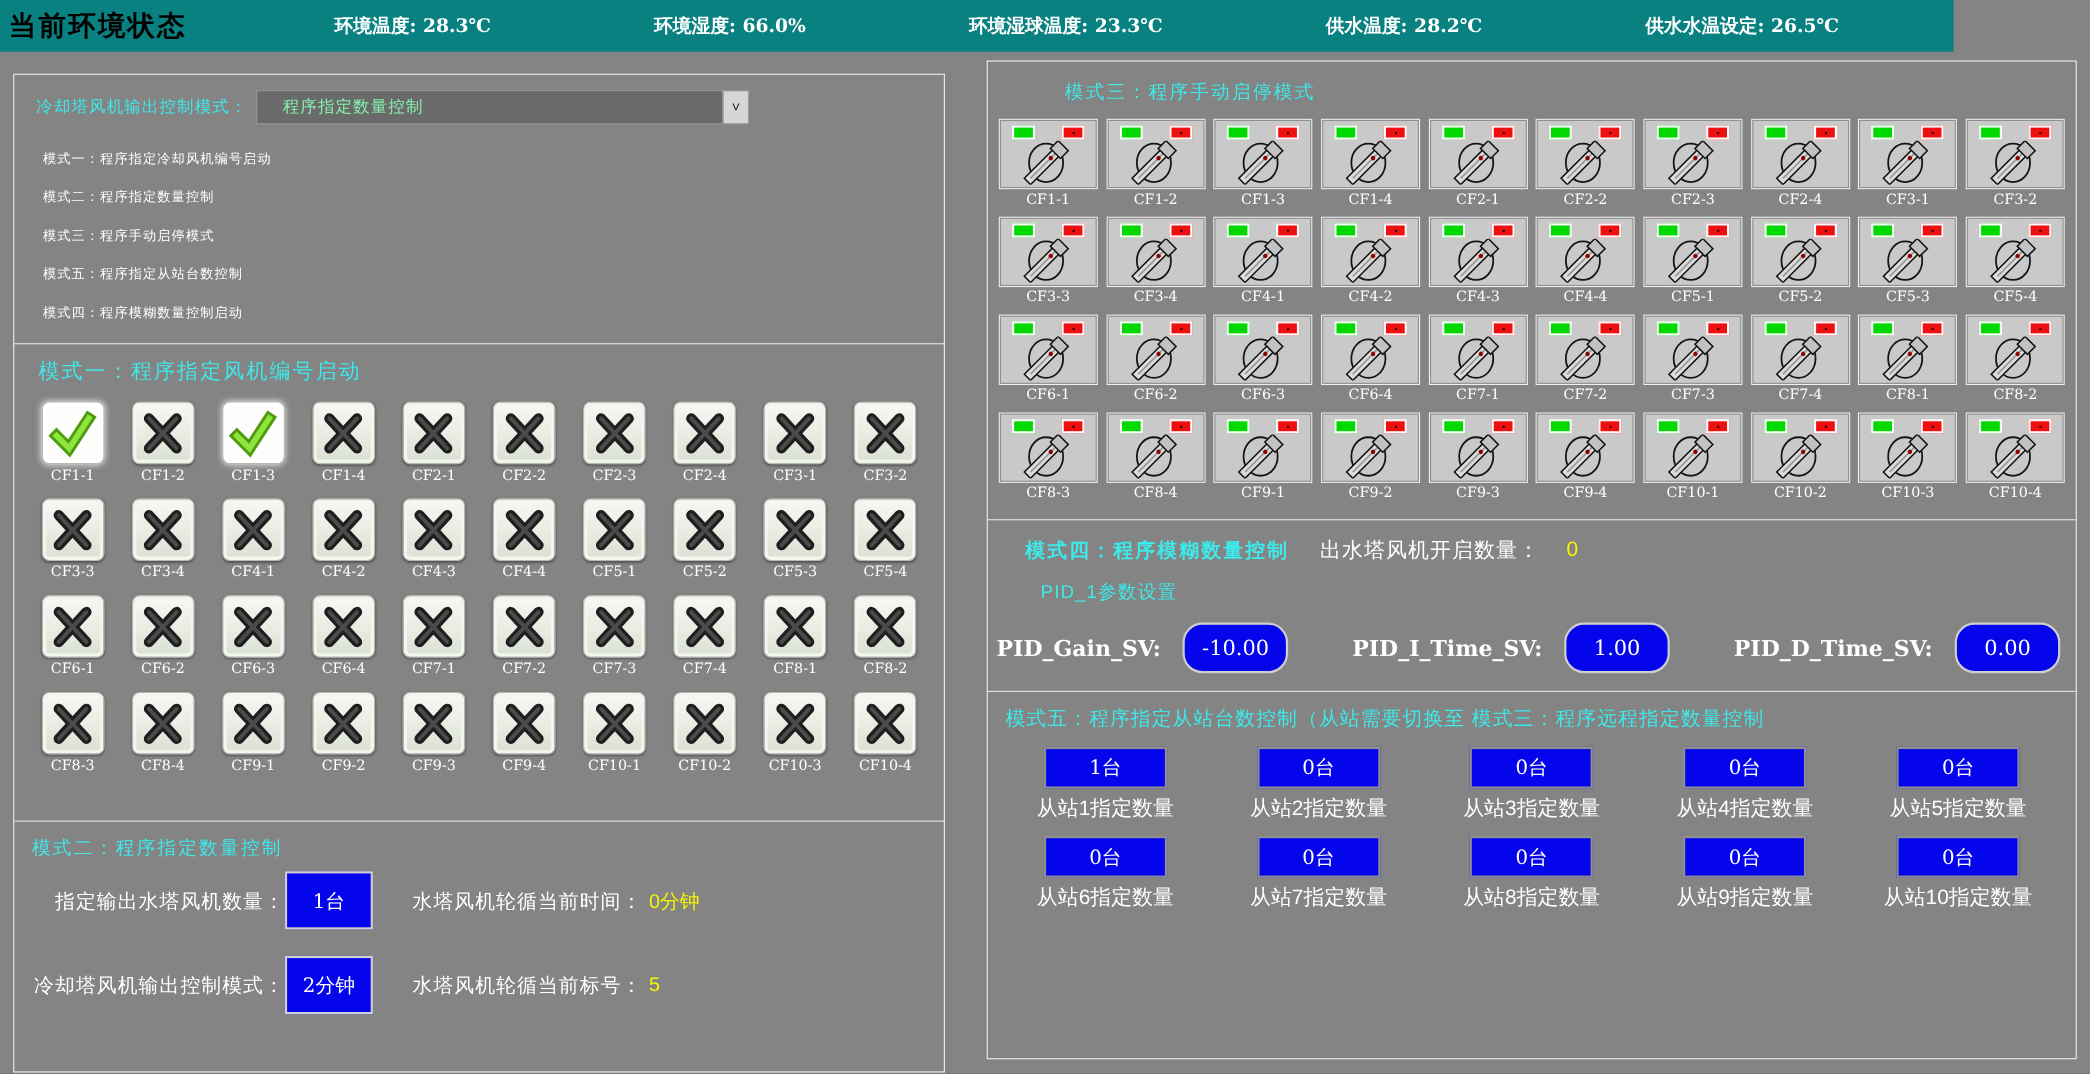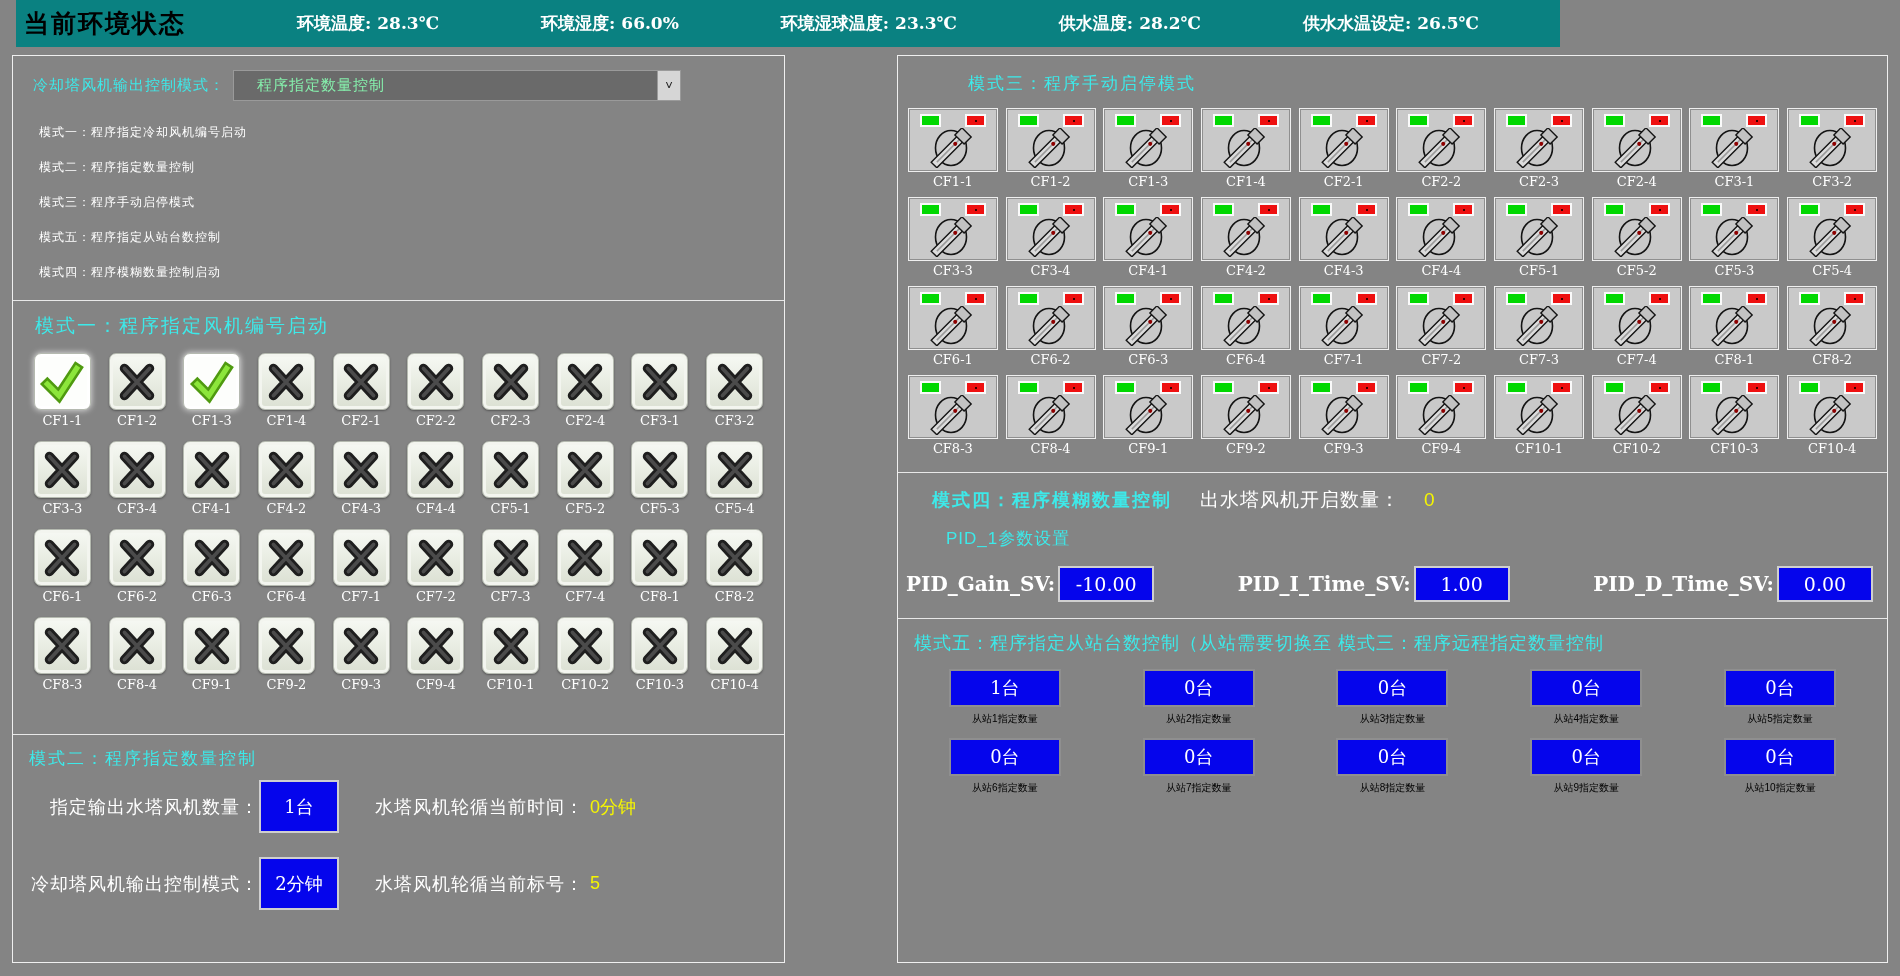--- a/index.html
+++ b/index.html
@@ -1,31 +1,31 @@
 <!DOCTYPE html>
 <html><head>
 <meta charset="utf-8">
 <style>
   html,body{margin:0;padding:0;background:#6e6e6e;}
   *{box-sizing:border-box;}
   body{font-family:"Liberation Sans",sans-serif;}
   #screen{position:relative;width:1900px;height:976px;background:#848484;overflow:hidden;}
 
   
-  .topbar{position:absolute;left:0;top:0;width:1544px;height:47px;background:#0a8181;
-          display:flex;align-items:center;margin-left:16px;}
+  .topbar{position:absolute;left:0;top:0;width:1776px;height:47px;background:#0a8181;
+          display:flex;align-items:center;}
   .topbar-title{color:#000;font-size:25px;font-weight:bold;margin-left:8px;letter-spacing:2px;
                 font-family:"DejaVu Serif",serif;}
   .readings{flex:1;display:flex;justify-content:space-around;align-items:center;margin:0 30px 0 60px;}
   .reading{color:#fff;font-size:17px;font-weight:bold;white-space:nowrap;font-family:"DejaVu Serif",serif;}
   .reading .val{margin-left:6px;}
 
   
   .panel{position:absolute;top:55px;height:908px;border:1px solid #efefef;background:#848484;}
-  #left-panel{left:12px;width:773px;}
+  #left-panel{left:12px;width:847px;margin-top:12px;}
   #right-panel{left:897px;width:991px;}
   .hline{border-top:1px solid #e8e8e8;width:100%;height:0;}
 
   .cyan{color:#3de9e9;}
   .yellow{color:#f6f600;}
 
   
   .select-row{display:flex;align-items:center;padding:14px 0 0 20px;}
   .select-label{font-size:15px;letter-spacing:1px;}
   .dropdown{display:flex;width:448px;height:31px;margin-left:8px;border:1px solid #9a9a9a;cursor:default;}
@@ -73,28 +73,28 @@
 
   
   .m4-row{display:flex;align-items:center;margin:14px 0 0 34px;}
   .m4-title{font-size:18px;letter-spacing:2px;font-weight:bold;}
   .m4-count-label{color:#fff;font-size:19px;margin-left:28px;letter-spacing:1px;}
   .m4-count-val{font-size:19px;margin-left:24px;}
   .pid-title{font-size:17px;letter-spacing:1px;margin:14px 0 0 48px;}
   .pid-row{display:flex;align-items:center;justify-content:space-between;margin:16px 14px 0 8px;}
   .pid-group{display:flex;align-items:center;}
   .pid-label{color:#fff;font-size:20px;font-weight:bold;font-family:"DejaVu Serif",serif;white-space:nowrap;text-align:right;}
-  .pid-box{width:96px;height:36px;margin-left:3px;font-size:19px;}
+  .pid-box{width:96px;height:46px;margin-left:20px;font-size:19px;border-radius:18px;}
 
   
   .m5-title{font-size:18px;letter-spacing:1px;margin:12px 0 0 16px;white-space:nowrap;overflow:hidden;}
   .station-grid{display:grid;grid-template-columns:repeat(5,1fr);row-gap:12px;margin:14px 10px 0 10px;}
   .station{display:flex;flex-direction:column;align-items:center;}
   .station-box{width:112px;height:38px;border:2px solid #8f8f8f;font-size:18px;}
-  .station-label{margin-top:5px;color:#000000;font-size:10px;white-space:nowrap;}
+  .station-label{margin-top:5px;color:#ffffff;font-size:19px;white-space:nowrap;}
 </style>
 </head>
 <body>
 
 <div id="screen">
 
   <div class="topbar">
     <div class="topbar-title">当前环境状态</div>
     <div class="readings">
       <div class="reading">

